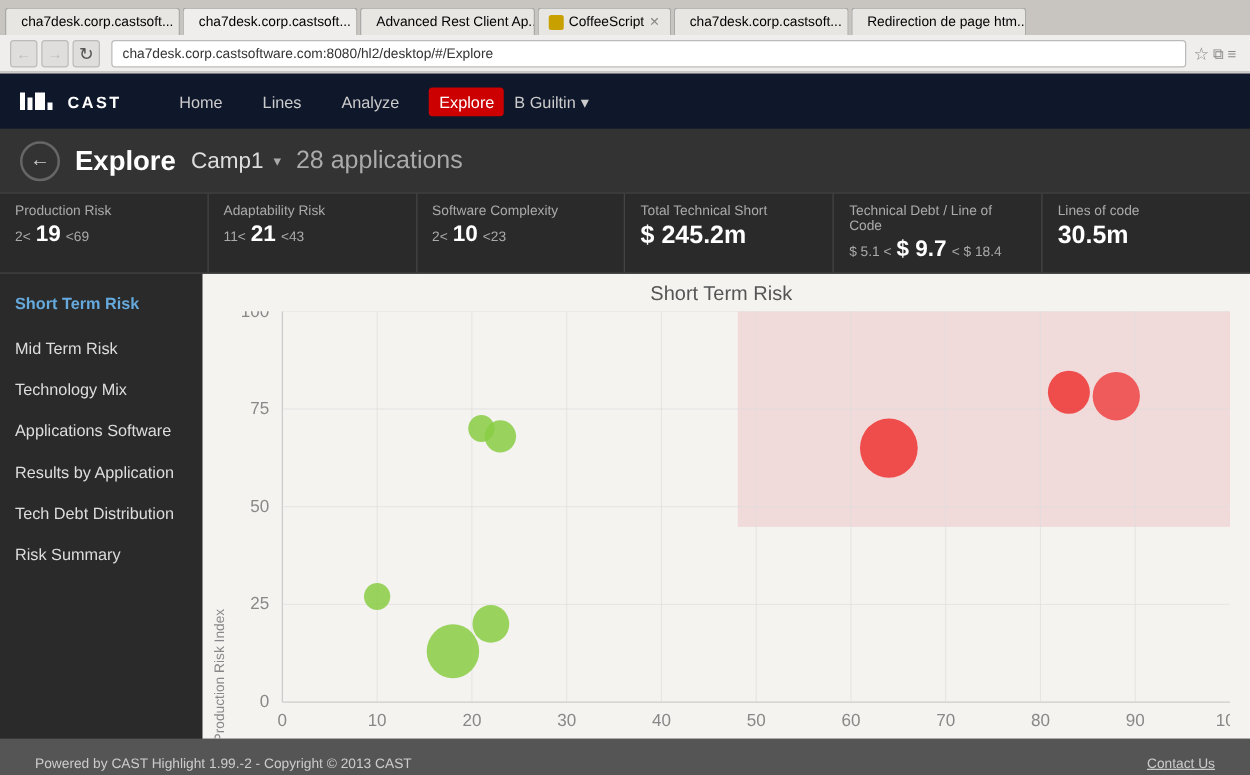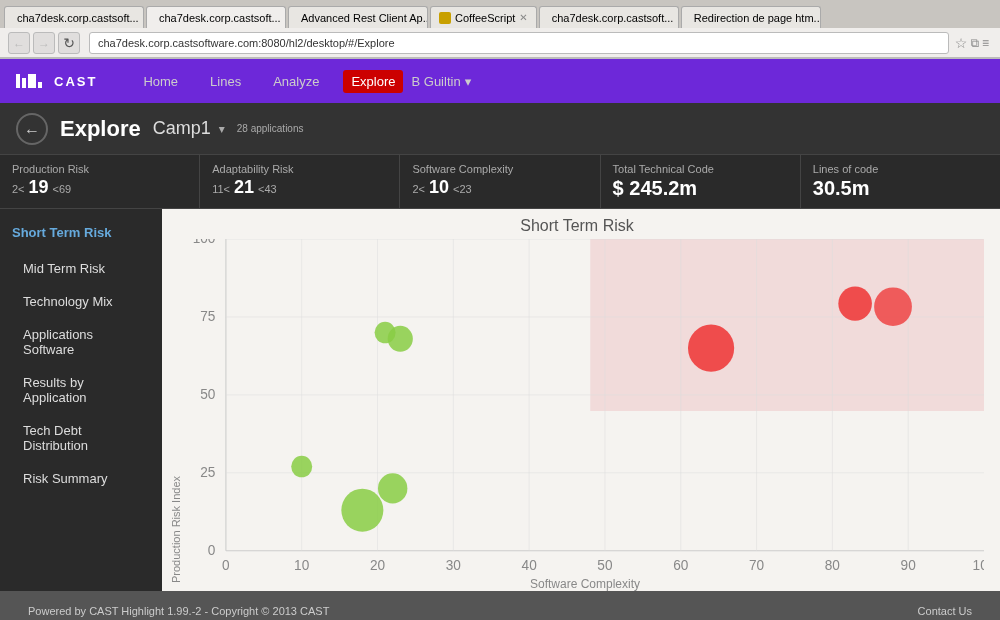--- a/index.html
+++ b/index.html
@@ -22,68 +22,68 @@
     .nav-btn.disabled { color: #bbb; }
     .reload-btn { font-size: 14px; }
     .address-input { flex: 1; height: 22px; border: 1px solid #bbb; border-radius: 3px; padding: 0 8px; font-size: 11px; background: white; color: #333; margin: 0 6px; }
     .star-icon { color: #888; font-size: 14px; margin-right: 3px; }
     .window-icon { color: #888; font-size: 12px; margin-right: 3px; }
 
     
     .app { background: #2a2a2a; color: white; height: 532px; display: flex; flex-direction: column; }
 
     
-    .top-nav { background: #6d28d9; display: flex; align-items: center; padding: 16px 16px; height: 44px; flex-shrink: 0; }
+    .top-nav { background: #0f172a; display: flex; align-items: center; padding: 16px 16px; height: 44px; flex-shrink: 0; }
     .logo { display: flex; align-items: center; margin-right: 16px; }
     .logo-bars { display: flex; align-items: flex-end; margin-right: 6px; }
     .logo-bar { background: white; margin-right: 2px; }
     .logo-text { font-size: 13px; font-weight: bold; letter-spacing: 2px; color: white; margin-left: 4px; }
     .logo-subtitle { font-size: 11px; color: #aaa; margin-left: 16px; flex: 1; font-style: italic; }
     .nav-links { display: flex; align-items: center; gap: 16px; margin-left: 22px; }
     .nav-link { font-size: 13px; color: #ccc; cursor: pointer; padding: 4px 8px; }
     .nav-link.active { background: #c00; color: white; border-radius: 3px; }
     .user-btn { display: flex; align-items: flex-start; font-size: 13px; color: #ccc; margin-left: 8px; cursor: pointer; }
     .user-btn .caret { margin-left: 4px; }
 
     
     .explore-header { background: #333; display: flex; align-items: center; padding: 8px 16px; height: 52px; flex-shrink: 0; border-bottom: 1px solid #444; }
     .back-btn { width: 32px; height: 32px; border-radius: 50%; border: 2px solid #666; display: flex; align-items: center; justify-content: center; cursor: pointer; color: #ccc; font-size: 16px; margin-right: 12px; }
     .explore-title { font-size: 22px; font-weight: bold; margin-right: 12px; }
     .camp-name { font-size: 18px; color: #ddd; margin-right: 8px; }
     .dropdown-arrow { color: #aaa; margin-right: 12px; font-size: 12px; }
-    .app-count { font-size: 10px; color: #aaa; text-align: right; }
+    .app-count { font-size: 20px; color: #aaa; text-align: right; }
 
     
     .metrics-bar { display: flex; background: #2a2a2a; border-bottom: 1px solid #444; flex-shrink: 0; }
     .metric-item { flex: 1; padding: 8px 12px; border-right: 1px solid #444; }
     .metric-item:last-child { border-right: none; }
     .metric-label { font-size: 11px; color: #aaa; margin-bottom: 2px; }
     .metric-value { font-size: 18px; font-weight: bold; color: white; }
     .metric-range { font-size: 11px; color: #aaa; }
     .metric-value.large { font-size: 20px; }
 
     
     .main-content { display: flex; flex: 1; overflow: hidden; }
 
     
     .sidebar { width: 162px; background: #2a2a2a; flex-shrink: 0; padding-top: 8px; }
     .sidebar-header { padding: 8px 12px; font-size: 13px; color: #66aadd; font-weight: bold; margin-bottom: 4px; }
-    .sidebar-item { padding: 9px 23px; font-size: 13px; color: #ddd; cursor: pointer; }
+    .sidebar-item { padding: 9px 12px; font-size: 13px; color: #ddd; cursor: pointer; }
 
     
     .chart-area { flex: 1; background: #f5f3f0; display: flex; flex-direction: column; position: relative; padding: 8px 16px 8px 8px; }
     .chart-title { font-size: 16px; color: #555; text-align: center; margin-bottom: 4px; }
     .chart-wrapper { flex: 1; position: relative; display: flex; }
     .y-axis-label { writing-mode: vertical-rl; transform: rotate(180deg); font-size: 11px; color: #888; display: flex; align-items: center; margin-right: 4px; white-space: nowrap; }
     .chart-inner { flex: 1; position: relative; }
     .chart-svg { width: 100%; height: 100%; }
 
     
     .footer { background: #555; color: #ccc; font-size: 11px; padding: 4px 28px; display: flex; justify-content: space-between; align-items: center; height: 40px; flex-shrink: 0; }
-    .footer-link { color: #ccc; cursor: pointer; }
+    .footer-link { color: #ccc; text-decoration: underline; cursor: pointer; }
   </style>
 </head>
 <body>
 
 <div class="browser-chrome">
   <div class="tab-bar">
     <div class="tab">
       <div class="tab-icon cast"></div>
       <span style="font-size:11px;">cha7desk.corp.castsoft...</span>
       <span class="tab-close">✕</span>
@@ -176,22 +176,30 @@
     </div>
     <div class="metric-item">
       <div class="metric-label">Software Complexity</div>
       <div style="display:flex;align-items:baseline;gap:4px;">
         <span class="metric-range">2&lt;</span>
         <span class="metric-value">10</span>
         <span class="metric-range">&lt;23</span>
       </div>
     </div>
     <div class="metric-item">
-      <div class="metric-label">Total Technical Code</div>
+      <div class="metric-label">Total Technical Short</div>
       <span class="metric-value large">$ 245.2m</span>
+    </div>
+    <div class="metric-item">
+      <div class="metric-label">Technical Debt / Line of Code</div>
+      <div style="display:flex;align-items:baseline;gap:4px;">
+        <span class="metric-range">$ 5.1 &lt;</span>
+        <span class="metric-value">$ 9.7</span>
+        <span class="metric-range">&lt; $ 18.4</span>
+      </div>
     </div>
     <div class="metric-item">
       <div class="metric-label">Lines of code</div>
       <span class="metric-value large">30.5m</span>
     </div>
   </div>
 
   <div class="main-content">
 
     <div class="sidebar">

